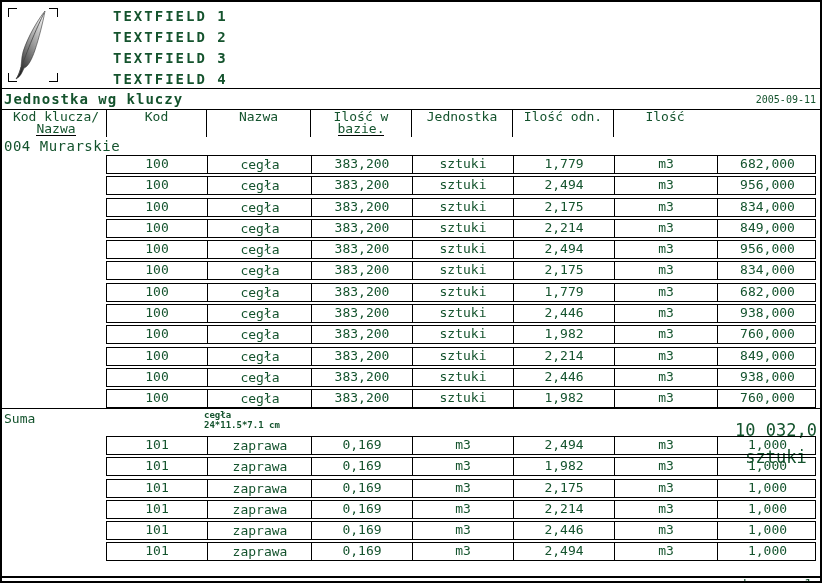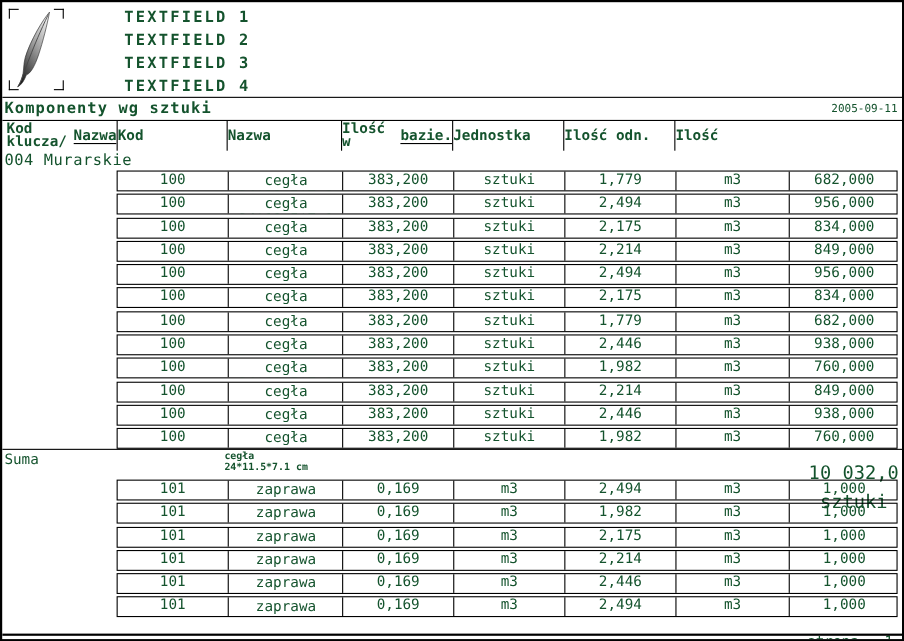--- a/index.html
+++ b/index.html
@@ -26,22 +26,22 @@
     position:absolute; left:0; top:86px; width:818px; height:22px;
     border-top:1px solid #000; border-bottom:1px solid #000;
     display:flex; justify-content:space-between; align-items:center;
     padding:0 4px 0 2px;
   }
   .title-band .title { font-size:14px; font-weight:bold; letter-spacing:1px; }
   .title-band .date  { font-size:10px; }
   
   .thead { position:absolute; left:4px; top:108px; height:27px; display:flex; }
   .hcell {
-    display:flex; align-items:center;
-    font-size:13px; font-weight:bold; line-height:12px; padding-top:1px;
+    display:flex; flex-direction:column; align-items:center;
+    font-size:13px; font-weight:normal; line-height:12px; padding-top:1px;
     flex:none; overflow:hidden;
   }
   .hcell:nth-child(1){width:100px}.hcell:nth-child(2){width:100px}
   .hcell:nth-child(3){width:104px}.hcell:nth-child(4){width:101px}
   .hcell:nth-child(5){width:101px}.hcell:nth-child(6){width:101px}
   .hcell:nth-child(7){width:103px}.hcell:nth-child(8){width:100px}
   .hcell + .hcell { border-left:1px solid #000; }
   .hline2 { border-bottom:1px solid #000; }
   
   .group-row { position:absolute; left:2px; top:136px; font-size:14px; letter-spacing:0.5px; }
@@ -86,21 +86,21 @@
       <path d="M6 68 C12 54 18 34 33 3" fill="none" stroke="#444" stroke-width="0.8"></path>
     </svg>
   </div>
 
   <div class="tf tf1">TEXTFIELD 1</div>
   <div class="tf tf2">TEXTFIELD 2</div>
   <div class="tf tf3">TEXTFIELD 3</div>
   <div class="tf tf4">TEXTFIELD 4</div>
 
   <div class="title-band">
-    <span class="title">Komponenty wg sztuki</span>
+    <span class="title">Jednostka wg kluczy</span>
     <span class="date">2005-09-11</span>
   </div>
 
   <div class="thead" id="thead">
       <div class="hcell">
         <span>Kod klucza/</span>
         <span class="hline2">Nazwa</span>
       </div>
       <div class="hcell">
         <span>Kod</span>

